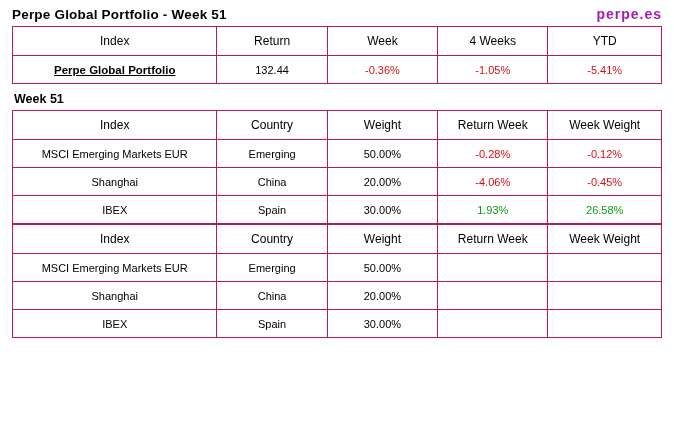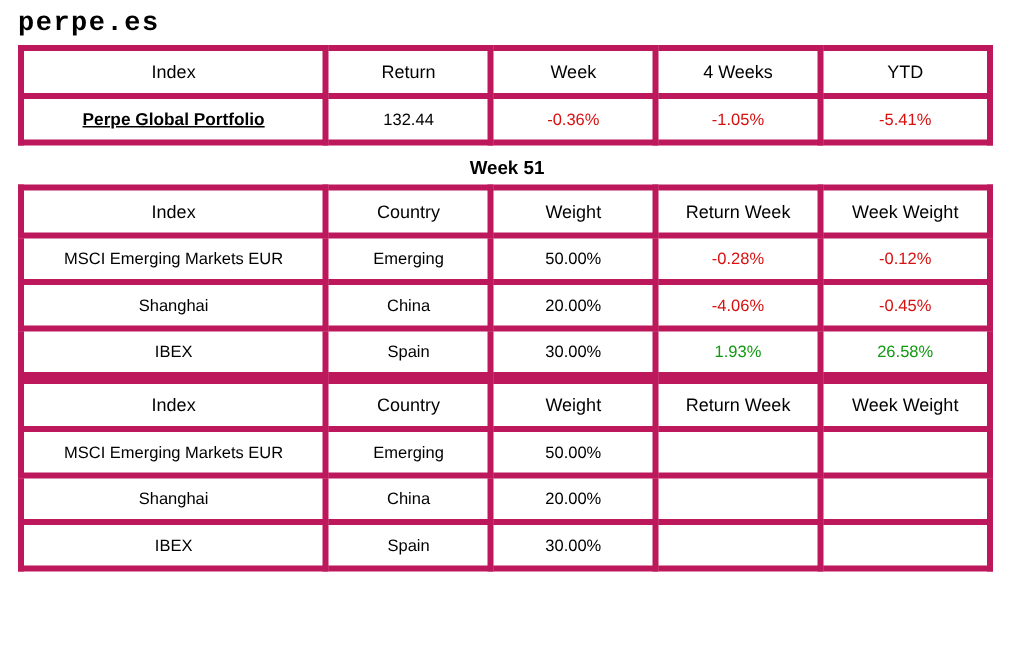--- a/index.html
+++ b/index.html
@@ -27,40 +27,39 @@
     justify-content: space-between;
     margin-bottom: 4px;
   }
   .main-title {
     font-size: 13.5px;
     font-weight: bold;
     letter-spacing: 0.2px;
     color: #000;
   }
   .brand {
-    font-size: 18px;
-    font-weight: bold;
-    color: #000000;
+    font-size: 14px;
+    font-weight: bold;
+    color: #a21caf;
     letter-spacing: 1px;
-    font-family: Liberation Mono, monospace;
+    font-family: Liberation Sans, sans-serif;
   }
   .section-title {
     font-size: 12.5px;
     font-weight: bold;
     margin: 8px 0 4px 2px;
-    text-align: center;
   }
   table.grid {
     width: 100%;
     border-collapse: collapse;
     border: 1px solid #000000;
     table-layout: fixed;
   }
   table.grid td, table.grid th {
-    border: 4px solid #be185d;
+    border: 1px solid #be185d;
     text-align: center;
     font-weight: normal;
     font-size: 11px;
     padding: 0;
     height: 27px;
     vertical-align: middle;
   }
   table.grid thead td {
     font-size: 12px;
     height: 28px;
@@ -74,20 +73,21 @@
   .neg { color: #d81010; }
   .pos { color: #119911; }
   .empty-cell { }
 </style>
 </head>
 <body>
 
 <div class="page">
 
   <div class="header-row">
+    <div class="main-title">Perpe Global Portfolio - Week 51</div>
     <div class="brand">perpe.es</div>
   </div>
 
   <table class="grid t1">
     <colgroup>
       <col style="width:31.5%">
       <col style="width:17%">
       <col style="width:17%">
       <col style="width:17%">
       <col style="width:17.5%">

